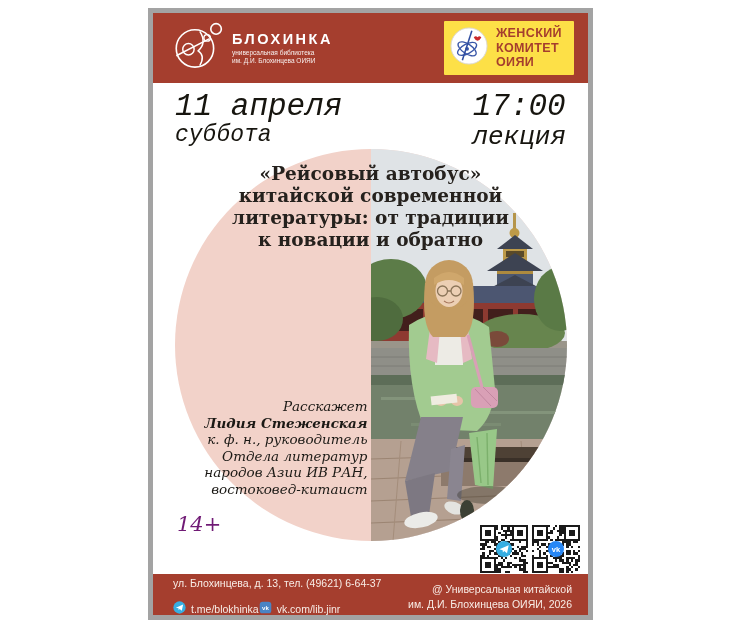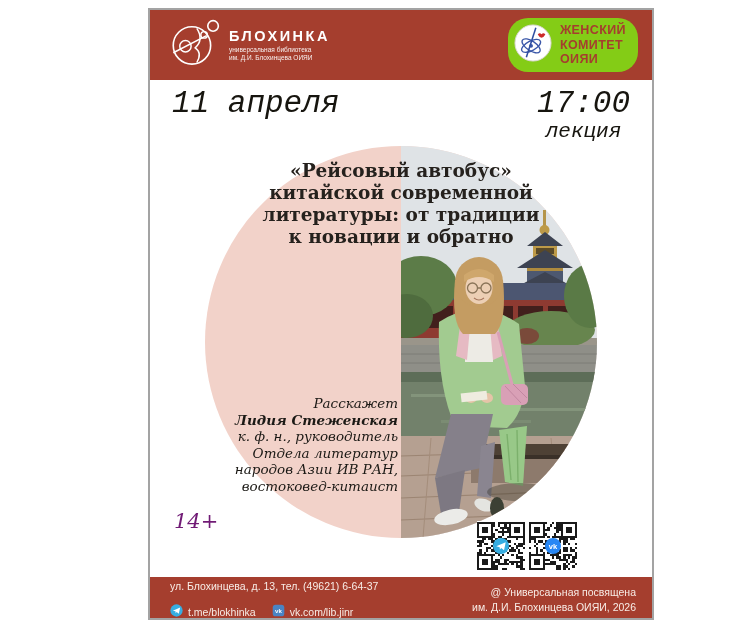--- a/index.html
+++ b/index.html
@@ -1,42 +1,42 @@
 <!DOCTYPE html>
 <html><head>
 <meta charset="utf-8">
 <style>
   html,body{margin:0;padding:0;background:#ffffff;}
   .page{position:relative;width:740px;height:624px;background:#ffffff;overflow:hidden;
         font-family:"Liberation Sans",sans-serif;}
-  .poster{position:absolute;left:148px;top:8px;width:506px;height:612px;background:#ffffff;
-          border:2px solid #a3a3a3;box-sizing:border-box;}
+  .poster{position:absolute;left:148px;top:8px;width:445px;height:612px;background:#ffffff;
+          border:5px solid #a3a3a3;box-sizing:border-box;}
   .preline{white-space:pre-line;}
 
   
   .header{height:70px;background:#a53e2e;display:flex;align-items:center;
           justify-content:space-between;padding:0 14px 0 20px;box-sizing:border-box;}
   .logo{display:flex;align-items:center;gap:7px;color:#ffffff;}
   .logo svg{width:52px;height:50px;}
   .logo-title{font-size:14.5px;font-weight:bold;letter-spacing:2.5px;}
   .logo-sub{font-size:6.5px;line-height:1.3;opacity:.92;margin-top:2px;}
-  .badge{background:#84cc16;border-radius:20px;padding:5px 12px 5px 6px;display:flex;
+  .badge{background:#fde047;border-radius:1px;padding:5px 12px 5px 6px;display:flex;
          align-items:center;gap:8px;}
   .badge svg{width:38px;height:38px;}
   .badge-text{color:#a53e2e;font-weight:bold;font-size:12.5px;line-height:1.18;letter-spacing:.4px;}
 
   
   .daterow{display:flex;justify-content:space-between;align-items:flex-start;
            padding:8px 22px 0 22px;height:66px;box-sizing:border-box;
            font-family:Liberation Mono, monospace;font-style:italic;color:#17150f;}
   .d-date{font-size:31px;line-height:1.02;}
   .d-weekday{font-size:23px;line-height:1.1;}
   .d-right{text-align:center;}
   .d-time{font-size:31px;line-height:1.02;}
-  .d-type{font-size:21px;line-height:1.15;}
+  .d-type{font-size:26px;line-height:1.15;}
 
   
   .circle-wrap{position:relative;width:392px;height:392px;margin:0 auto;}
   .circle-bg{position:absolute;inset:0;border-radius:50%;overflow:hidden;background:#f2d2c9;}
   .photo-half{position:absolute;left:50%;top:0;width:50%;height:100%;}
   .photo-half svg{width:100%;height:100%;display:block;}
   .event-title{position:absolute;left:0;right:0;top:14px;text-align:center;
                font-family:"DejaVu Serif",serif;font-weight:bold;font-size:18.5px;
                line-height:22px;color:#25211d;}
   .event-desc{position:absolute;right:50%;margin-right:3px;top:106px;text-align:right;
@@ -58,21 +58,21 @@
   .qr svg.code{position:absolute;inset:0;width:100%;height:100%;shape-rendering:crispEdges;}
   .qr-icon{position:absolute;left:50%;top:50%;width:17px;height:17px;
            transform:translate(-50%,-50%);}
   .qr-icon svg{width:17px;height:17px;display:block;}
 
   
   .pfooter{position:absolute;left:0;right:0;bottom:0;height:41px;background:#a53e2e;
            color:#f8ece6;display:flex;justify-content:space-between;align-items:center;
            padding:4px 16px 0 20px;box-sizing:border-box;font-size:10.5px;}
   .f-left{line-height:15px;}
-  .f-links{display:flex;gap:16px;align-items:flex-end;margin-top:10px;}
+  .f-links{display:flex;align-items:flex-end;margin-top:10px;}
   .f-link{display:flex;gap:5px;align-items:center;}
   .f-link svg{width:13px;height:13px;}
   .f-right{text-align:right;line-height:15px;}
 </style>
 </head>
 <body>
 
 <div class="page">
   <div class="poster">
 
@@ -107,20 +107,21 @@
         </span>
         <div class="badge-text preline">ЖЕНСКИЙ
 КОМИТЕТ
 ОИЯИ</div>
       </div>
     </div>
 
     <div class="daterow">
       <div>
         <div class="d-date">11 апреля</div>
+        <div class="d-weekday">суббота</div>
       </div>
       <div class="d-right">
         <div class="d-time">17:00</div>
         <div class="d-type">лекция</div>
       </div>
     </div>
 
     <div class="circle-wrap">
       <div class="circle-bg">
         <div class="photo-half">
@@ -560,19 +561,19 @@
               <svg viewBox="0 0 18 18">
                 <rect x="1" y="1" width="16" height="16" rx="4" fill="#4a84c4"></rect>
                 <text x="9" y="12.5" text-anchor="middle" font-family="Liberation Sans, sans-serif" font-size="8.5" font-weight="bold" fill="#ffffff">vk</text>
               </svg>
             </span>
             <span>vk.com/lib.jinr</span>
           </div>
         </div>
       </div>
       <div class="f-right">
-        <div>@ Универсальная посвящена</div>
+        <div>@ Универсальная китайской</div>
         <div>им. Д.И. Блохинцева ОИЯИ, 2026</div>
       </div>
     </div>
 
   </div>
 </div>
 
 </body></html>

